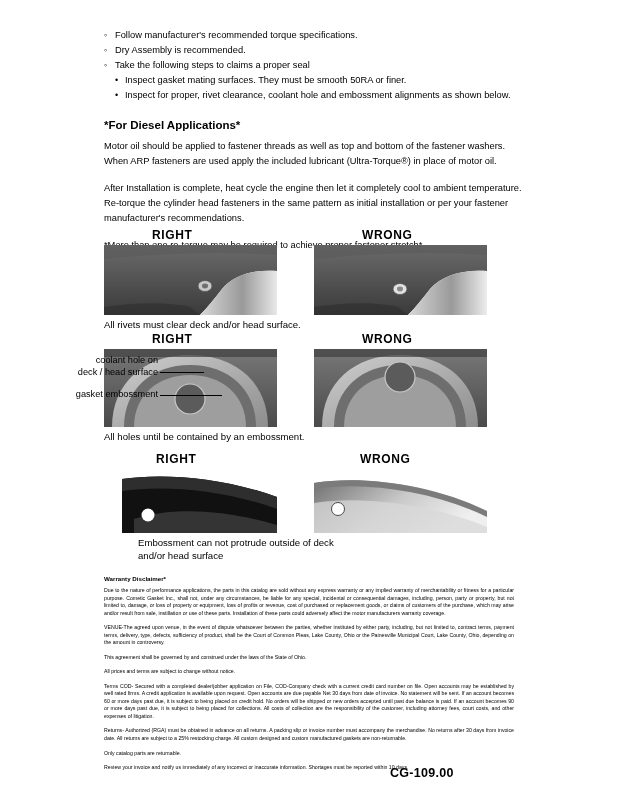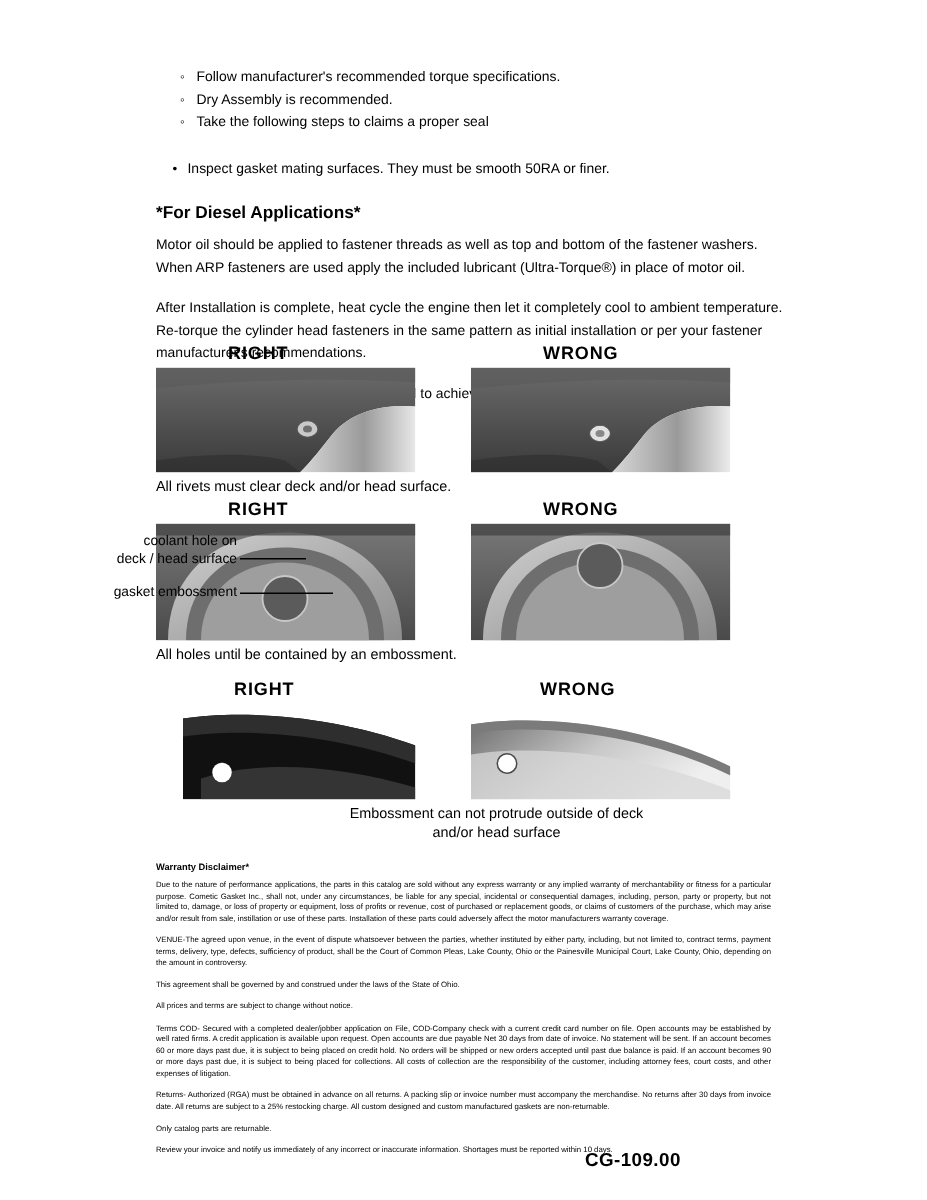--- a/index.html
+++ b/index.html
@@ -28,21 +28,21 @@
     width: 420px;
   }
   h1.title {
     font-size: 11.5px;
     font-weight: bold;
     margin: 0 0 9px 0;
     letter-spacing: 0.1px;
   }
   ul.bullets {
     list-style: none;
-    margin: 16px;
+    margin: 0;
     padding: 0;
   }
   ul.bullets > li {
     font-size: 9.3px;
     line-height: 1.62;
     position: relative;
     padding-left: 11px;
   }
   ul.bullets > li::before {
     content: "\25E6";
@@ -174,20 +174,21 @@
 
   <div class="content">
 
     <ul class="bullets">
       <li>Follow manufacturer's recommended torque specifications.</li>
       <li>Dry Assembly is recommended.</li>
       <li>Take the following steps to claims a proper seal</li>
     </ul>
     <ul class="subbullets">
       <li>Inspect gasket mating surfaces.  They must be smooth 50RA or finer.</li>
+      <li>Inspect for proper, rivet clearance, coolant hole and embossment alignments as shown below.</li>
     </ul>
 
     <h2 class="subtitle">*For Diesel Applications*</h2>
     <p class="para">Motor oil should be applied to fastener threads as well as top and bottom of the fastener washers. When ARP fasteners are used apply the included lubricant (Ultra-Torque®) in place of motor oil.</p>
     <p class="para">After Installation is complete, heat cycle the engine then let it completely cool to ambient temperature. Re-torque the cylinder head fasteners in the same pattern as initial installation or per your fastener manufacturer's recommendations.</p>
     <p class="para last">*More than one re-torque may be required to achieve proper fastener stretch*</p>
   </div>
 
   <div class="figures">
 
@@ -331,21 +332,21 @@
               </linearGradient>
             </defs>
             <rect x="0" y="0" width="173" height="64" fill="#ffffff"></rect>
             <path d="M0,14 C50,6 120,16 173,42 L173,64 L0,64 Z" fill="url(#g5)"></path>
             <path d="M0,14 C50,6 120,16 173,42 L173,48 C120,22 50,12 0,20 Z" fill="#7b7b7b"></path>
             <path d="M0,34 C50,26 120,36 173,58 L173,64 L0,64 Z" fill="#d8d8d8" opacity="0.75"></path>
             <circle cx="24" cy="40" r="6.5" fill="#ffffff" stroke="#4a4a4a" stroke-width="1"></circle>
           </svg>
         </div>
       </div>
-      <div class="fig-caption" style="margin-left:34px; white-space:pre-line;text-align:center;">Embossment can not protrude outside of deck
+      <div class="fig-caption" style="margin-left:34px; white-space:pre-line;">Embossment can not protrude outside of deck
 and/or head surface</div>
     </div>
 
   </div>
 
   <div class="warranty">
     <h3>Warranty Disclaimer*</h3>
     <p>Due to the nature of performance applications, the parts in this catalog are sold without any express warranty or any implied warranty of merchantability or fitness for a particular purpose.  Cometic Gasket Inc., shall not, under any circumstances, be liable for any special, incidental or consequential damages, including, person, party or property, but not limited to, damage, or loss of property or equipment, loss of profits or revenue, cost of purchased or replacement goods, or claims of customers of the purchase, which may arise and/or result from sale, instillation or use of these parts.  Installation of these parts could adversely affect the motor manufacturers warranty coverage.</p>
     <p>VENUE-The agreed upon venue, in the event of dispute whatsoever between the parties, whether instituted by either party, including, but not limited to, contract terms, payment terms, delivery, type, defects, sufficiency of product, shall be the Court of Common Pleas, Lake County, Ohio or the Painesville Municipal Court, Lake County, Ohio, depending on the amount in controversy.</p>
     <p>This agreement shall be governed by and construed under the laws of the State of Ohio.</p>

